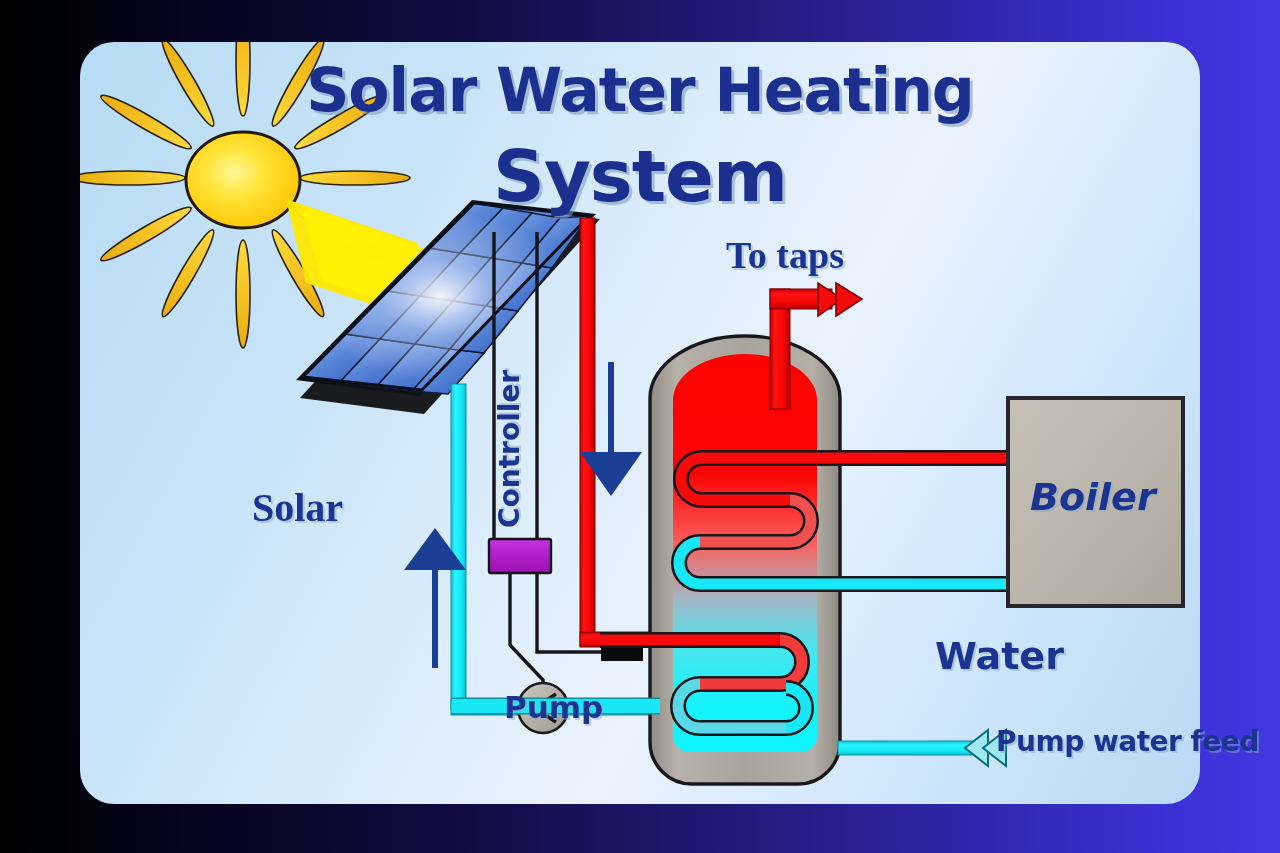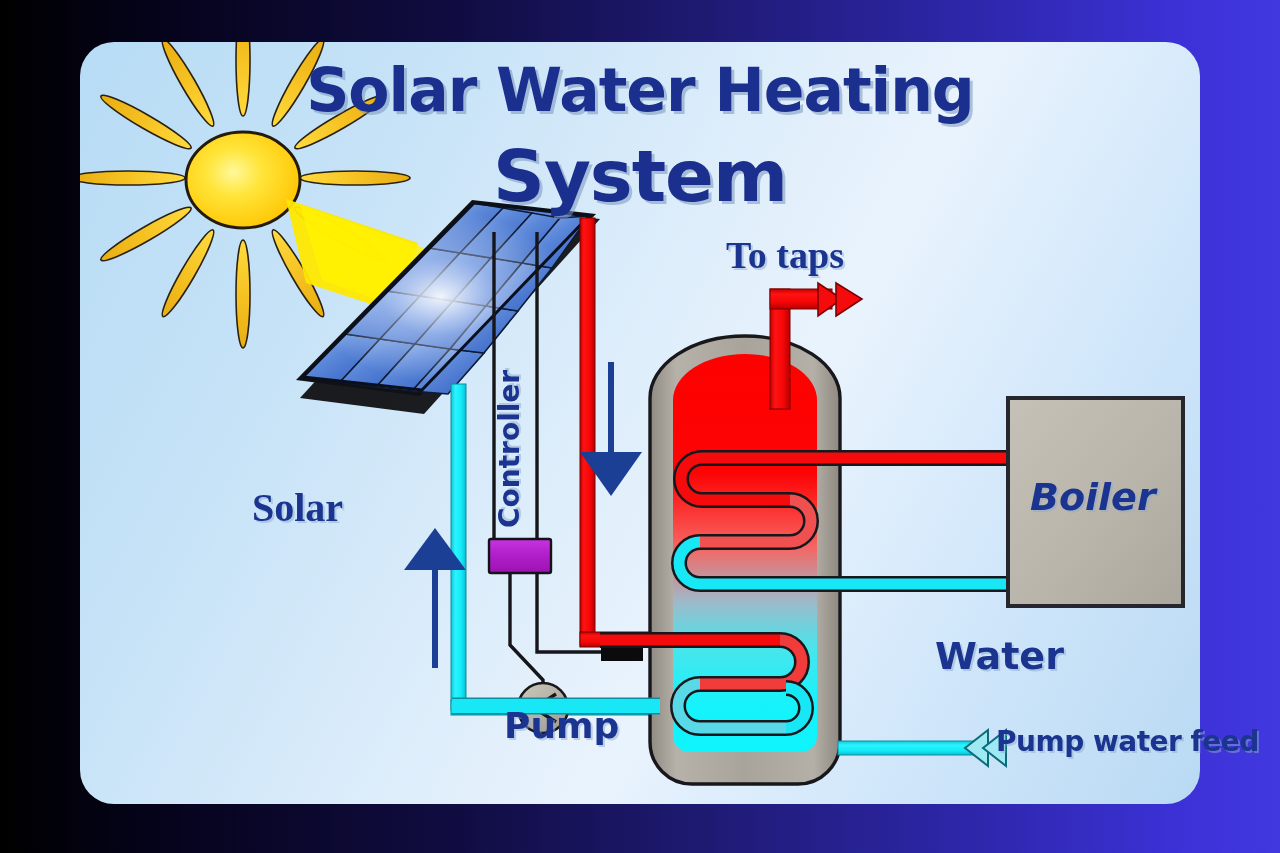--- a/index.html
+++ b/index.html
@@ -52,21 +52,21 @@
     color: #1b3490;
     text-shadow: 2px 2px 0 rgba(140,170,205,.5);
     white-space: pre;
     line-height: 1.02;
   }
   #lbl-collector { left: 252px; top: 406px; font-size: 40px; text-align: left; font-family: Liberation Serif, serif; }
   #lbl-collector span { display:block; }
   #lbl-totaps    { left: 726px; top: 236px; font-size: 38px; font-family: Liberation Serif, serif; }
   #lbl-boiler    { left: 1030px; top: 478px; font-size: 38px; font-style: italic; }
   #lbl-tank      { left: 935px; top: 637px; font-size: 38px; }
-  #lbl-pump      { left: 504px; top: 708px; font-size: 36px; }
+  #lbl-pump      { left: 504px; top: 692px; font-size: 31px; }
   #lbl-cold      { left: 996px; top: 728px; font-size: 28px; letter-spacing:-.5px;}
   #lbl-controller {
     left: 496px; top: 418px; font-size: 28px;
     transform-origin: 0 0;
     transform: rotate(-90deg) translate(-110px, 0px);
   }
 </style>
 </head>
 <body>
 

